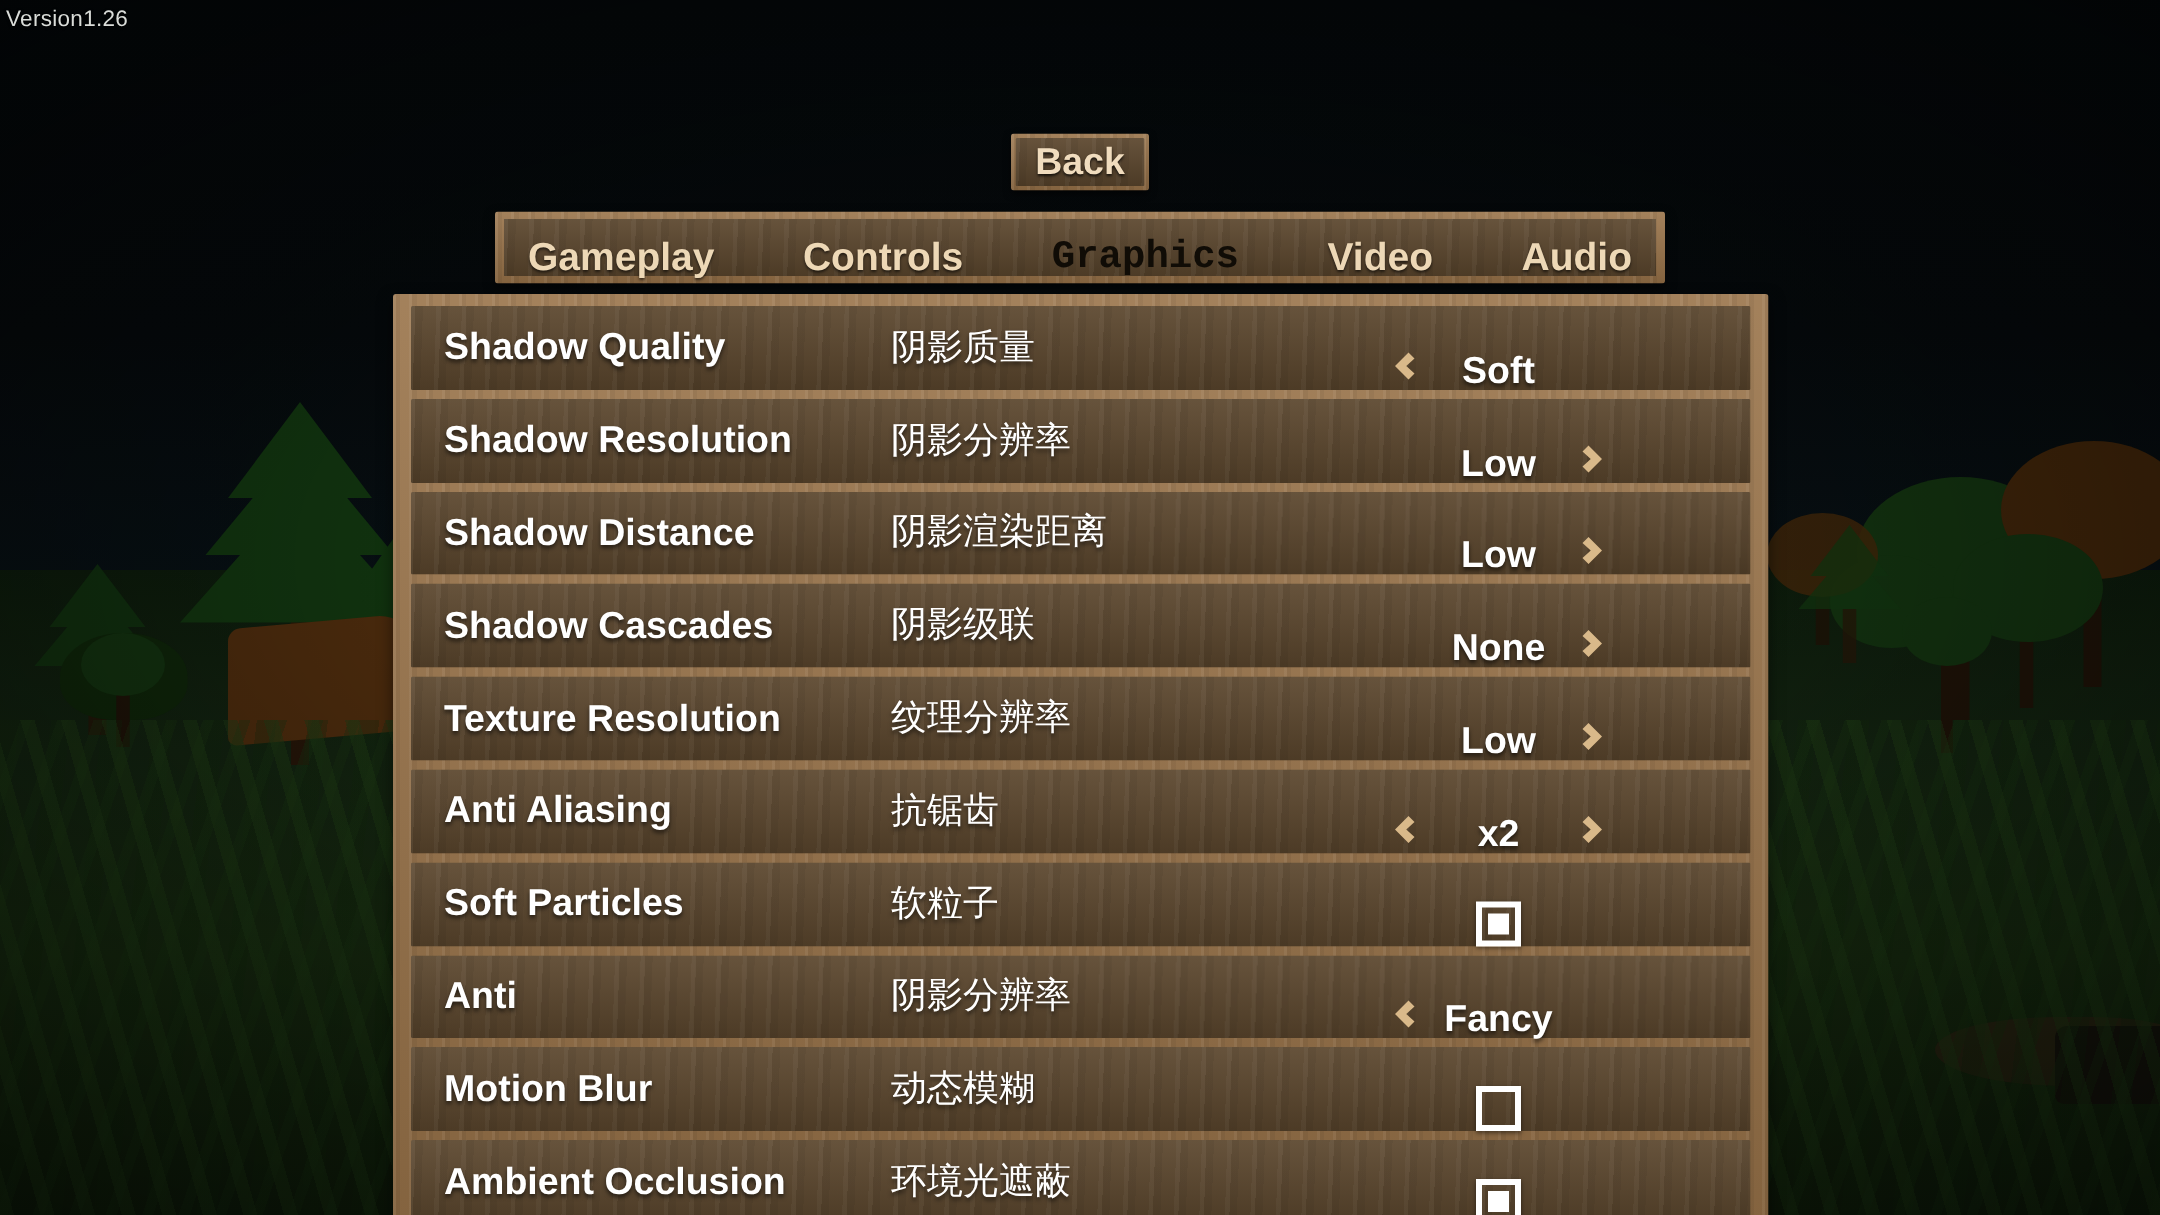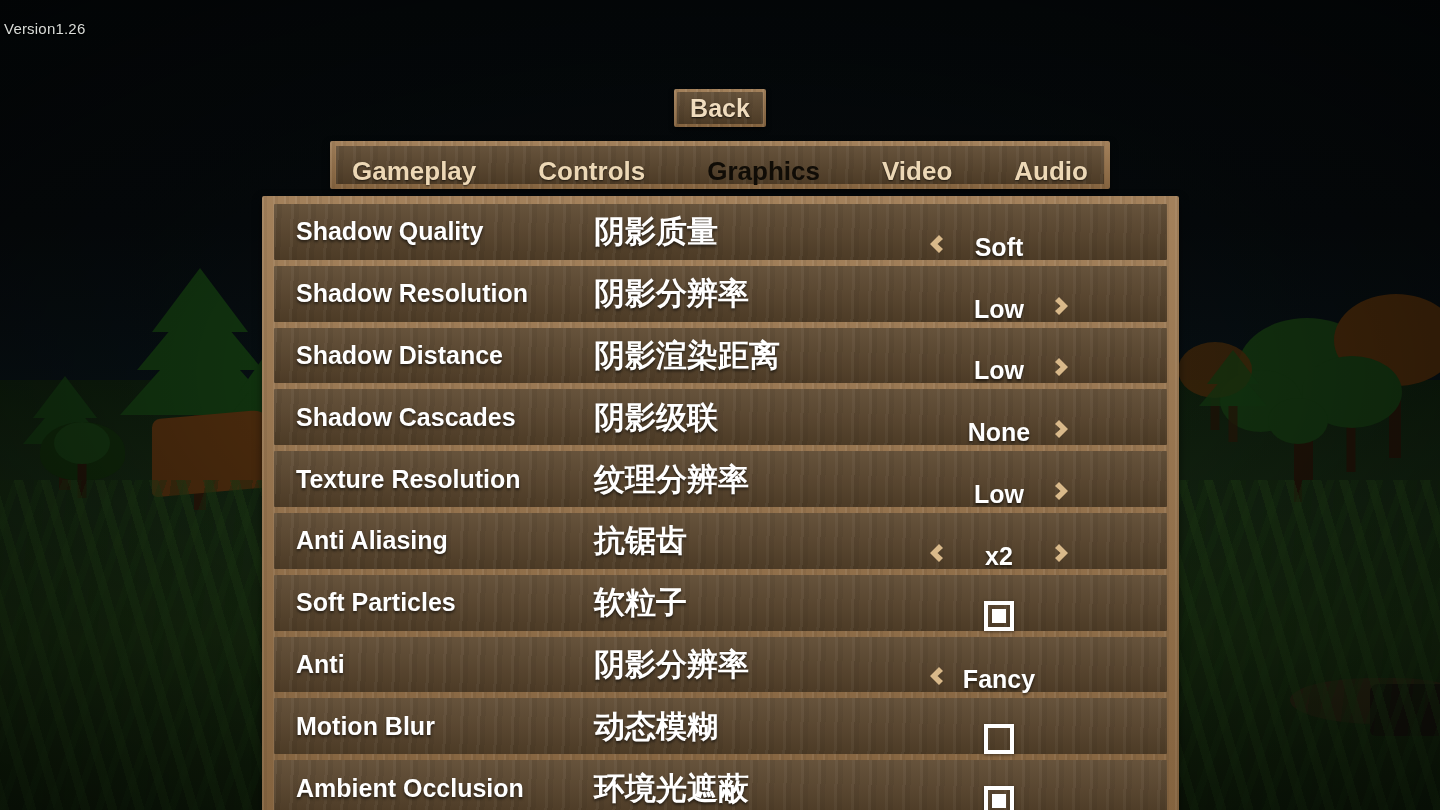--- a/index.html
+++ b/index.html
@@ -51,21 +51,21 @@
   .rtree .rtrunk { position:absolute; left:50%; transform:translateX(-50%); bottom:0; width:9px; background:#1d1207; }
   .rtree .blob { position:absolute; border-radius:50%; background:#12300f; }
 
   .rock { position:absolute; background:#3a2410; border-radius:8px 26px 6px 6px; }
   .rock.orange { background:#4a2a0d; }
   .bush { position:absolute; border-radius:50% 50% 42% 42%; background:#0e2409; }
   .sandpatch { position:absolute; background:#2e2413; border-radius:50% 40% 45% 55%; opacity:.75; }
 
   
   .version {
-    position:absolute; left:4px; top:20px;
+    position:absolute; left:4px; top:4px;
     color:#d9dcd8; font-size:15px; letter-spacing:.2px;
     text-shadow:0 1px 2px rgba(0,0,0,.9);
   }
 
   
   .wood-light {
     background-color:#997349;
     background-image:
       repeating-linear-gradient(90deg, rgba(255,255,255,.055) 0 2px, rgba(0,0,0,.05) 2px 5px, rgba(255,255,255,0) 5px 11px),
       linear-gradient(180deg, rgba(255,255,255,.10), rgba(0,0,0,.14));
@@ -100,21 +100,21 @@
   }
   .tabbar .tabs-inner {
     width:100%; height:100%; display:flex; align-items:flex-end; justify-content:space-between;
     padding:0 12px;
   }
   .tab {
     font-size:26px; font-weight:700; line-height:1;
     color:#edd8b6; text-shadow:0 1px 2px rgba(0,0,0,.6);
     cursor:pointer; padding:0 4px;
   }
-  .tab.active { color:#100c06; text-shadow:none; }
+  .tab.active { color:#100c06; text-shadow:none;font-family:Liberation Mono, monospace; }
 
   
   .panel {
     position:absolute; left:262px; top:196px; width:917px; height:629px;
     padding:8px 12px 9px 12px; border-radius:2px;
     box-shadow:0 4px 10px rgba(0,0,0,.5);
   }
   .rows { display:flex; flex-direction:column; gap:6px; height:100%; }
   .row {
     position:relative; flex:1 1 0; min-height:0;
@@ -122,21 +122,21 @@
     border-radius:1px; cursor:pointer;
   }
   .row .en {
     position:absolute; left:22px;
     color:#ffffff; font-size:25px; font-weight:600; line-height:1;
     text-shadow:0 2px 3px rgba(0,0,0,.6);
     white-space:nowrap;
   }
   .row .zh {
     position:absolute; left:320px;
-    color:#ffffff; font-size:31px; font-weight:700; line-height:1;
+    color:#ffffff; font-size:24px; font-weight:400; line-height:1;
     text-shadow:0 2px 3px rgba(0,0,0,.6);
     white-space:nowrap;
   }
   .ctrl {
     position:absolute; left:575px; width:300px; height:100%;
     display:flex; align-items:flex-end; justify-content:center; gap:8px;
   }
   .val {
     color:#ffffff; font-size:25px; font-weight:600; line-height:1;
     text-shadow:0 2px 3px rgba(0,0,0,.6);

